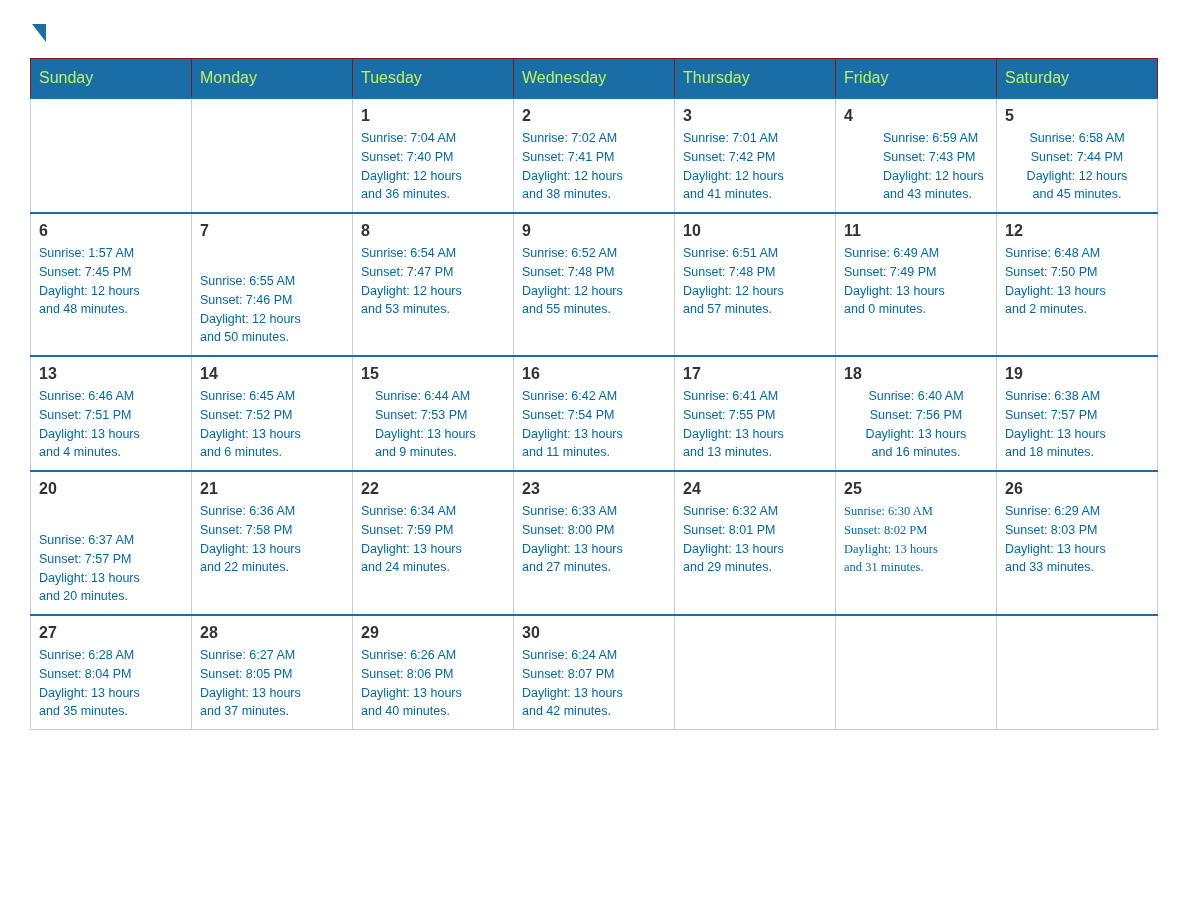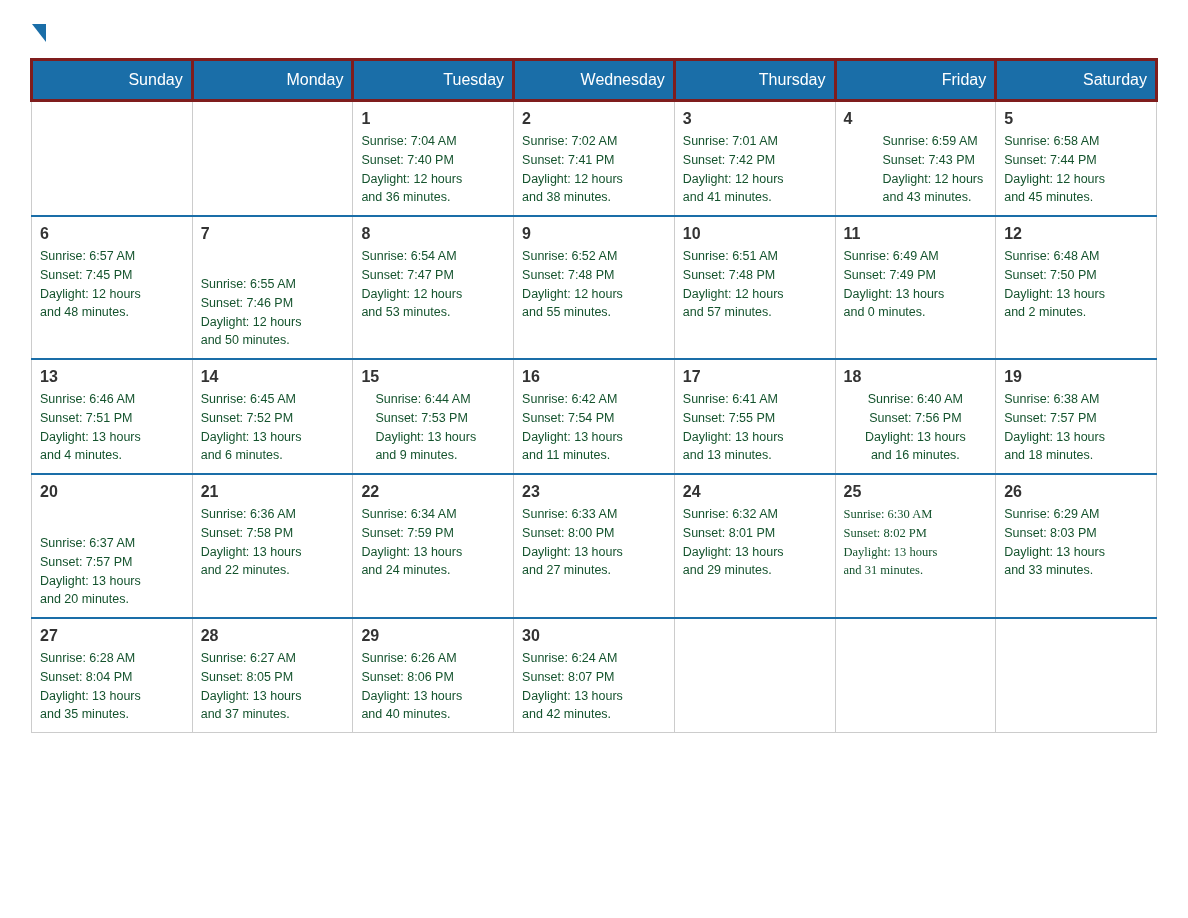--- a/index.html
+++ b/index.html
@@ -60,26 +60,26 @@
       font-size: 22px;
       font-weight: normal;
       color: #333;
     }
     .calendar {
       width: 100%;
       border-collapse: collapse;
     }
     .calendar thead tr th {
       background: #1a6ea8;
-      color: #ffffff;
+      color: #bef264;
       padding: 10px 8px;
       font-size: 16px;
       font-weight: normal;
-      text-align: right;
-      border: 3px solid #7f1d1d;
+      text-align: left;
+      border: 1px solid #7f1d1d;
     }
     .calendar tbody tr td {
       vertical-align: top;
       padding: 8px 8px;
       border: 1px solid #ccc;
       border-top: 2px solid #1a6ea8;
       width: 14.28%;
       min-height: 100px;
       font-size: 13px;
       color: #333;
@@ -87,21 +87,21 @@
     .day-number {
       font-size: 16px;
       font-weight: bold;
       color: #333;
       display: block;
       margin-bottom: 4px;
     }
     .day-info {
       font-size: 12.5px;
       line-height: 1.5;
-      color: #14532d;
+      color: #0369a1;
     }
     .empty-cell {
       background: #fff;
       border-top: 2px solid #1a6ea8;
     }
   </style>
 </head>
 <body>
 
 <div class="header">
@@ -157,30 +157,30 @@
         </td>
         <td>
           <span class="day-number">4</span>
           <div class="day-info" style="white-space: pre-line; margin-left: 39px;">Sunrise: 6:59 AM
 Sunset: 7:43 PM
 Daylight: 12 hours
 and 43 minutes.</div>
         </td>
         <td>
           <span class="day-number">5</span>
-          <div class="day-info" style="white-space: pre-line;">Sunrise: 6:58 AM
+          <div class="day-info" style="white-space: pre-line; text-align: center;">Sunrise: 6:58 AM
 Sunset: 7:44 PM
 Daylight: 12 hours
 and 45 minutes.</div>
         </td>
       </tr>
       <tr>
         <td>
           <span class="day-number">6</span>
-          <div class="day-info" style="white-space: pre-line;">Sunrise: 6:57 AM
+          <div class="day-info" style="white-space: pre-line;">Sunrise: 1:57 AM
 Sunset: 7:45 PM
 Daylight: 12 hours
 and 48 minutes.</div>
         </td>
         <td>
           <span class="day-number">7</span>
           <div class="day-info" style="white-space: pre-line; margin-top: 32px;">Sunrise: 6:55 AM
 Sunset: 7:46 PM
 Daylight: 12 hours
 and 50 minutes.</div>

